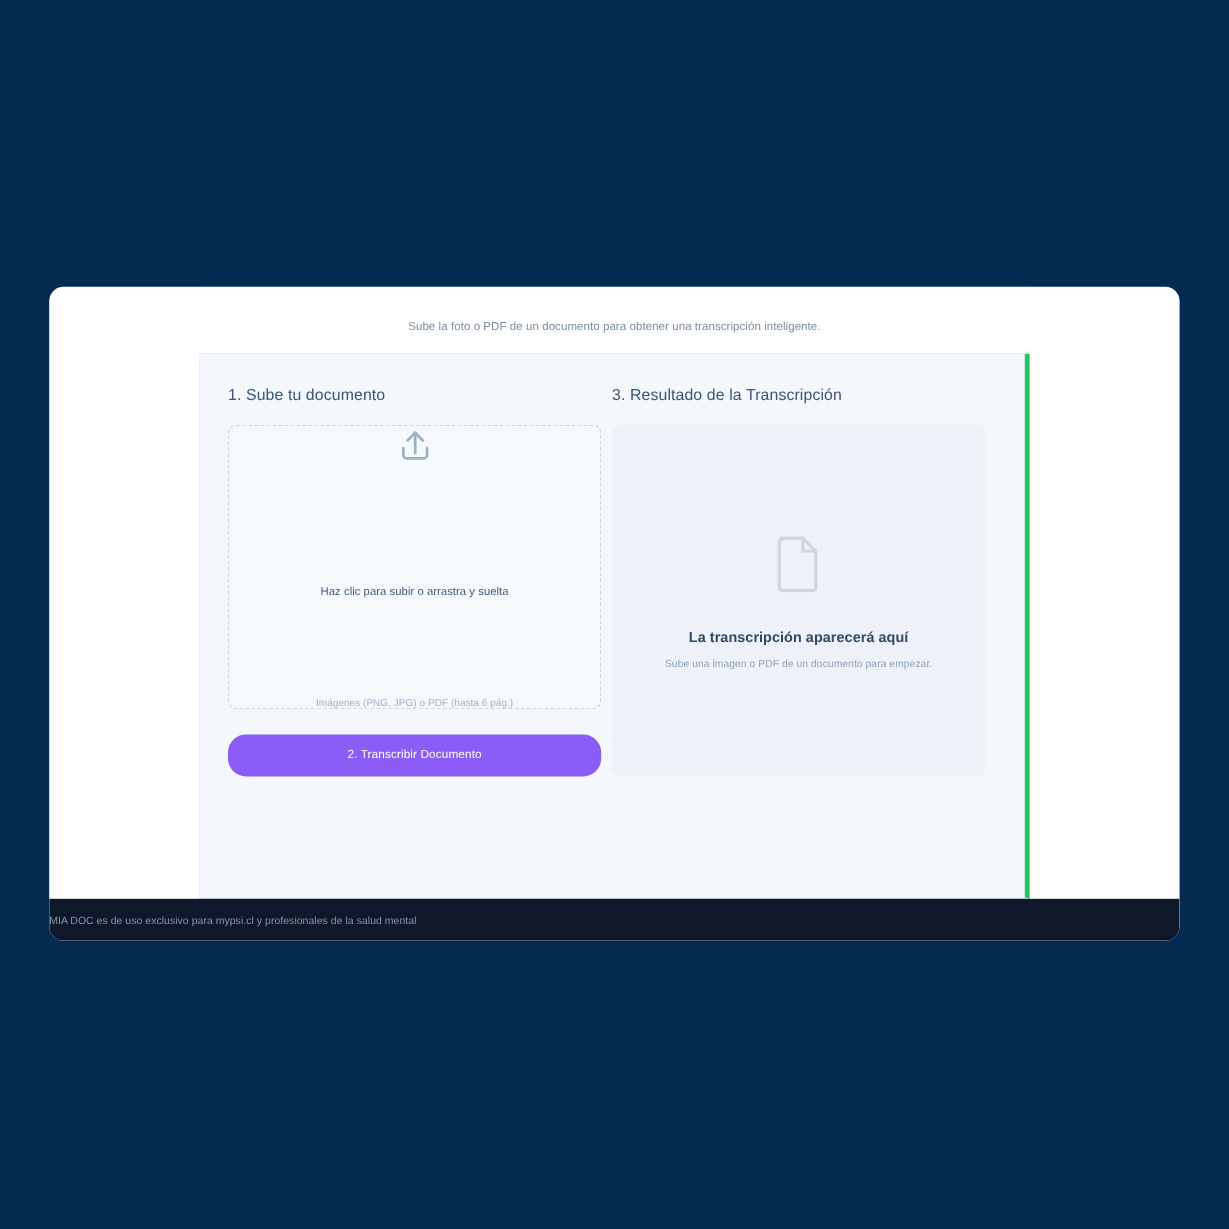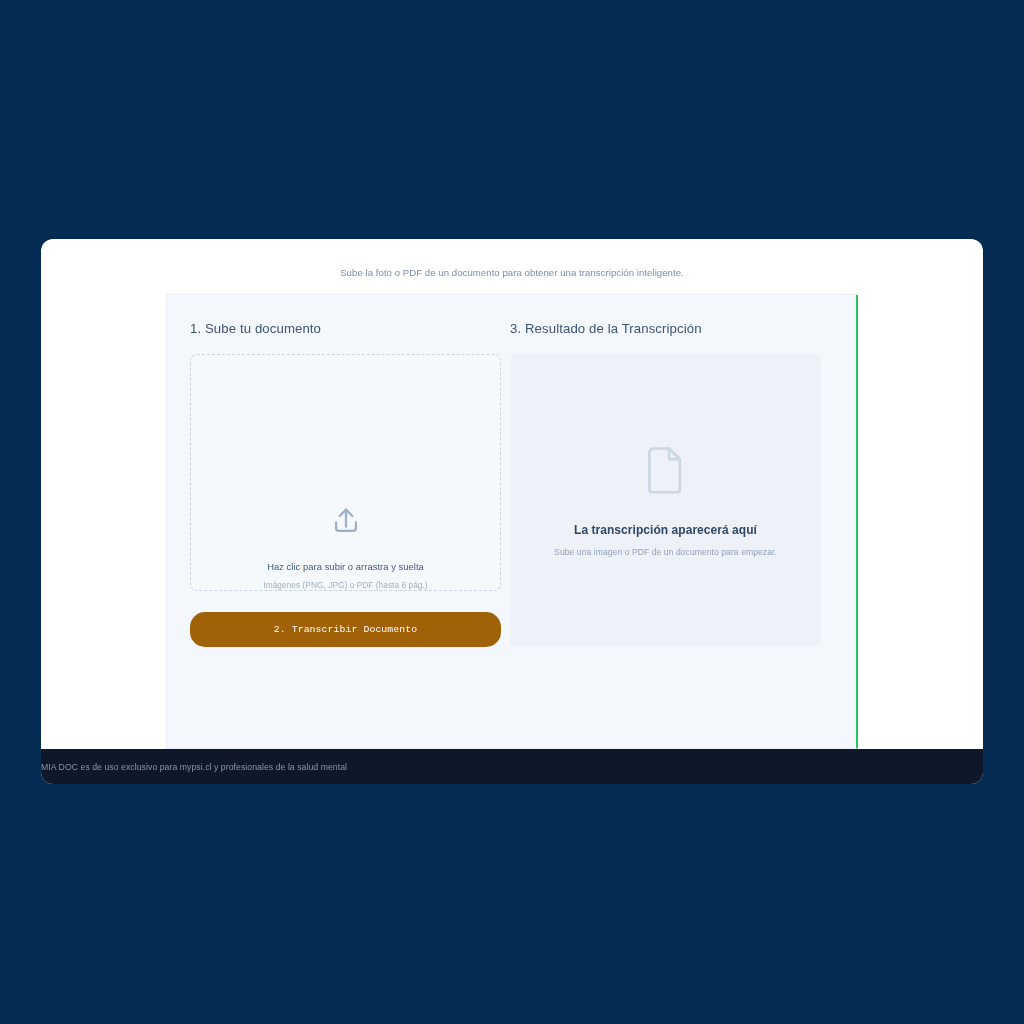--- a/index.html
+++ b/index.html
@@ -59,21 +59,21 @@
     font-size: 9.6px;
     color: #7b8da6;
     letter-spacing: 0.05px;
   }
 
   
   #workspace {
     flex: 1 1 auto;
     background: #f4f7fb;
     border-left: 1px solid #eaeef4;
-    border-right: 2px solid #22c55e;
+    border-right: 4px solid #22c55e;
     border-bottom: 1px solid #eaeef4;
     display: flex;
     gap: 9px;
     padding: 26px 23px 0 23px;
     box-sizing: border-box;
   }
   .panel-column {
     display: flex;
     flex-direction: column;
   }
@@ -90,21 +90,21 @@
 
   
   #dropzone {
     height: 237px;
     border: 1.4px dashed #ccd5e1;
     border-radius: 7px;
     background: #f6f9fc;
     display: flex;
     flex-direction: column;
     align-items: center;
-    justify-content: flex-end;
+    justify-content: space-between;
     box-sizing: border-box;
     cursor: pointer;
   }
   #upload-icon { margin-bottom: 19px; }
   #dropzone-primary {
     font-size: 9.4px;
     color: #3f5a7c;
     margin: 0;
     letter-spacing: 0.05px;
   }
@@ -114,24 +114,24 @@
     margin: 8px 0 0 0;
     letter-spacing: 0.05px;
   }
 
   
   #transcribe-button {
     margin-top: 21px;
     height: 35px;
     border: none;
     border-radius: 15px;
-    background: #a16207;
+    background: #8b5cf6;
     color: #ffffff;
     font-size: 9.8px;
-    font-family: Liberation Mono, monospace;
+    font-family: Liberation Sans, sans-serif;
     letter-spacing: 0.1px;
     cursor: default;
     width: 100%;
   }
 
   
   #result-panel {
     height: 293px;
     background: #eef1f7;
     border-radius: 7px;

